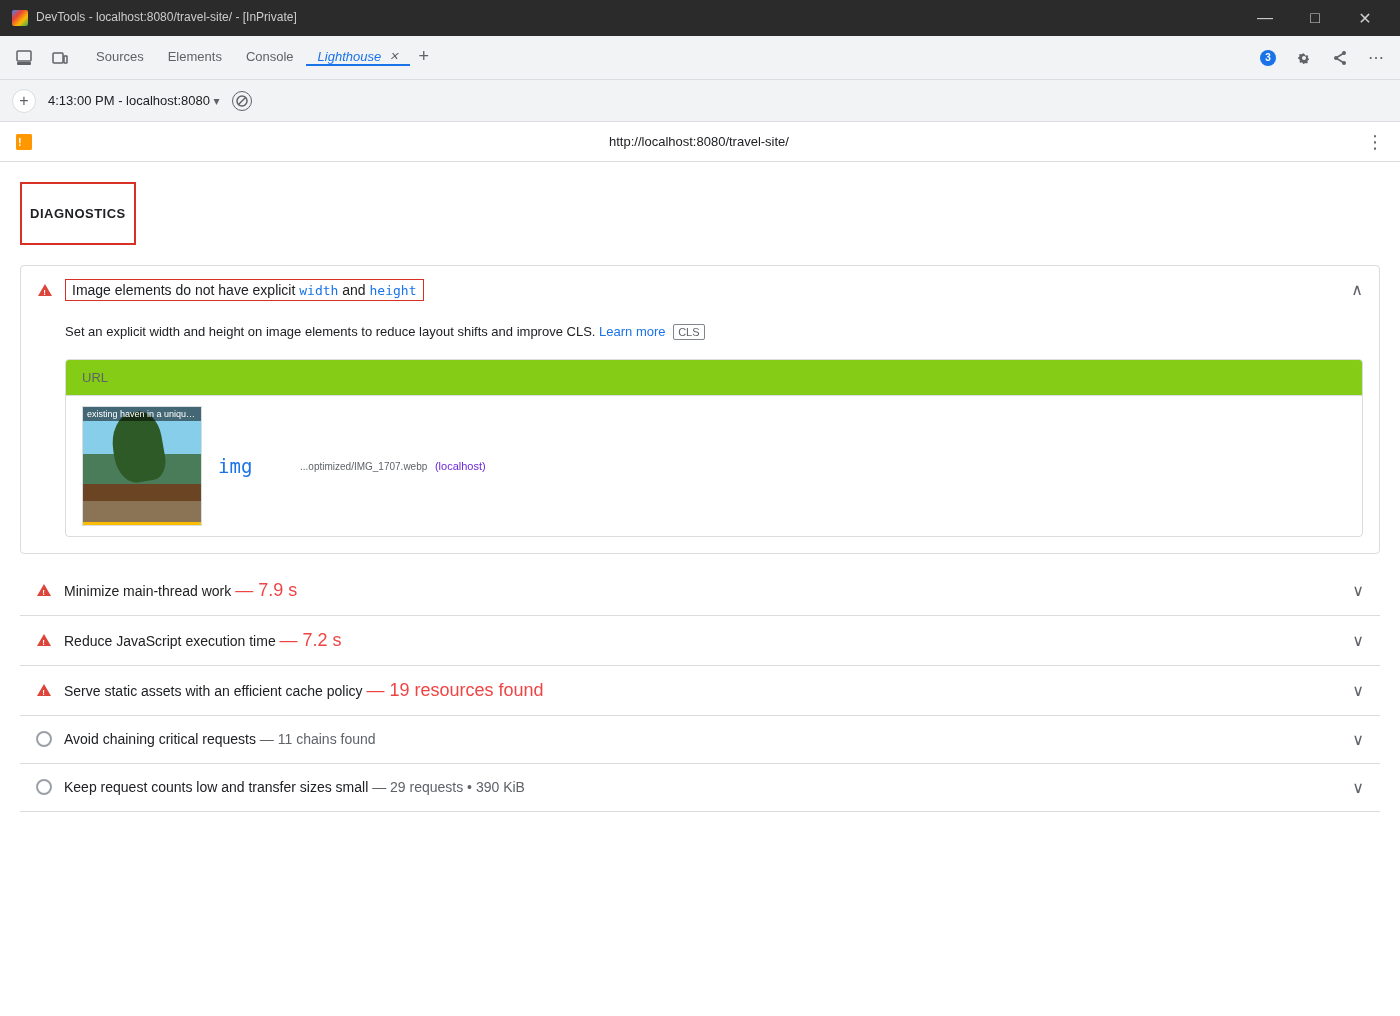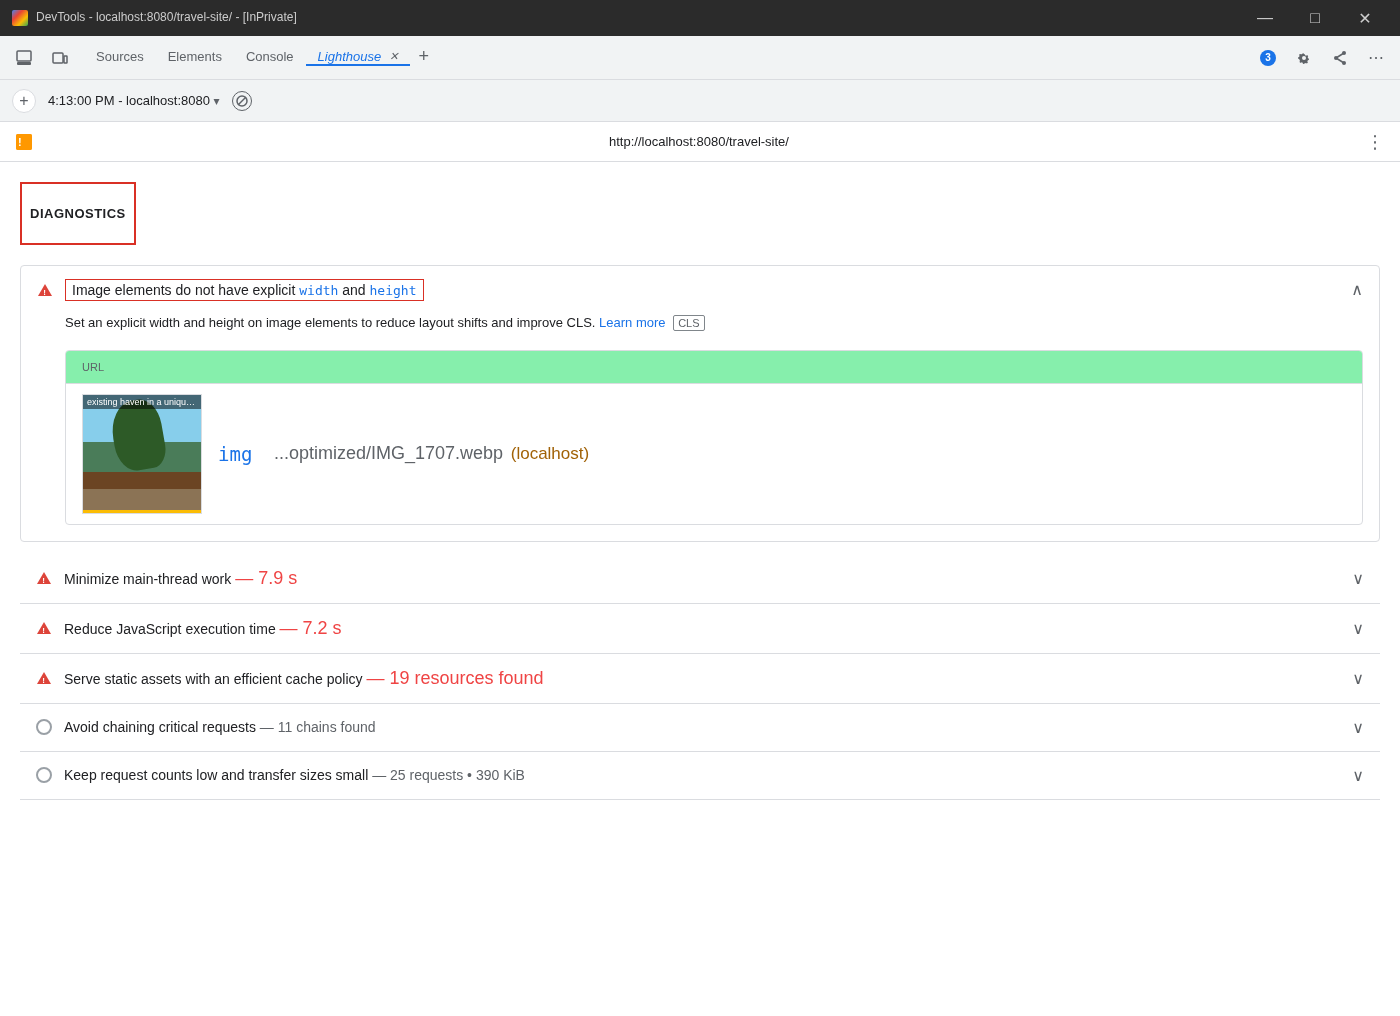--- a/index.html
+++ b/index.html
@@ -136,43 +136,44 @@
 
     
     .audit-body {
       padding: 0 16px 16px 44px;
     }
     .audit-description {
       font-size: 13px;
       color: #202124;
       margin-bottom: 16px;
       line-height: 1.6;
+      margin-top: 9px;
     }
     .audit-description a { color: #1a73e8; text-decoration: none; }
     .cls-badge {
       border: 1px solid #80868b;
       color: #5f6368;
       font-size: 11px;
       padding: 1px 4px;
       border-radius: 2px;
       margin-left: 4px;
     }
 
     
     .audit-table {
       border: 1px solid #dadce0;
       border-radius: 4px;
       overflow: hidden;
     }
     .audit-table-header {
       padding: 10px 16px;
-      font-size: 11px;
+      font-size: 13px;
       color: #5f6368;
       border-bottom: 1px solid #dadce0;
-      background: #86efac;
+      background: #84cc16;
     }
     .audit-table-row {
       display: flex;
       align-items: center;
       padding: 10px 16px;
       gap: 16px;
       border-bottom: 1px solid #f1f3f4;
     }
     .audit-table-row:last-child { border-bottom: none; }
     .img-thumbnail {
@@ -218,23 +219,24 @@
       background: #fbbc04;
     }
     .img-tag {
       color: #1a73e8;
       font-size: 19px;
       font-family: monospace;
       min-width: 40px;
     }
     .img-url {
       color: #5f6368;
-      font-size: 18px;
-    }
-    .img-source { color: #a16207; font-size: 17px; margin-left: 4px; }
+      font-size: 10px;
+      margin-left: 26px;
+    }
+    .img-source { color: #6d28d9; font-size: 11px; margin-left: 4px; }
 
     
     .audit-item-collapsed {
       border-bottom: 1px solid #dadce0;
       background: white;
       cursor: pointer;
     }
     .audit-item-collapsed .audit-item-header {
       border: none;
     }
@@ -436,19 +438,19 @@
       <div class="audit-item-collapsed">
         <div class="audit-item-header">
           <div class="audit-circle-icon"></div>
           <span class="audit-title"><span>Avoid chaining critical requests </span><span class="audit-value-neutral">— 11 chains found</span></span>
           <span class="chevron">∨</span>
         </div>
       </div>
       <div class="audit-item-collapsed">
         <div class="audit-item-header">
           <div class="audit-circle-icon"></div>
-          <span class="audit-title"><span>Keep request counts low and transfer sizes small </span><span class="audit-value-neutral">— 25 requests • 390 KiB</span></span>
+          <span class="audit-title"><span>Keep request counts low and transfer sizes small </span><span class="audit-value-neutral">— 29 requests • 390 KiB</span></span>
           <span class="chevron">∨</span>
         </div>
       </div>
     </div>
 
 </div>
 
 </body></html>

